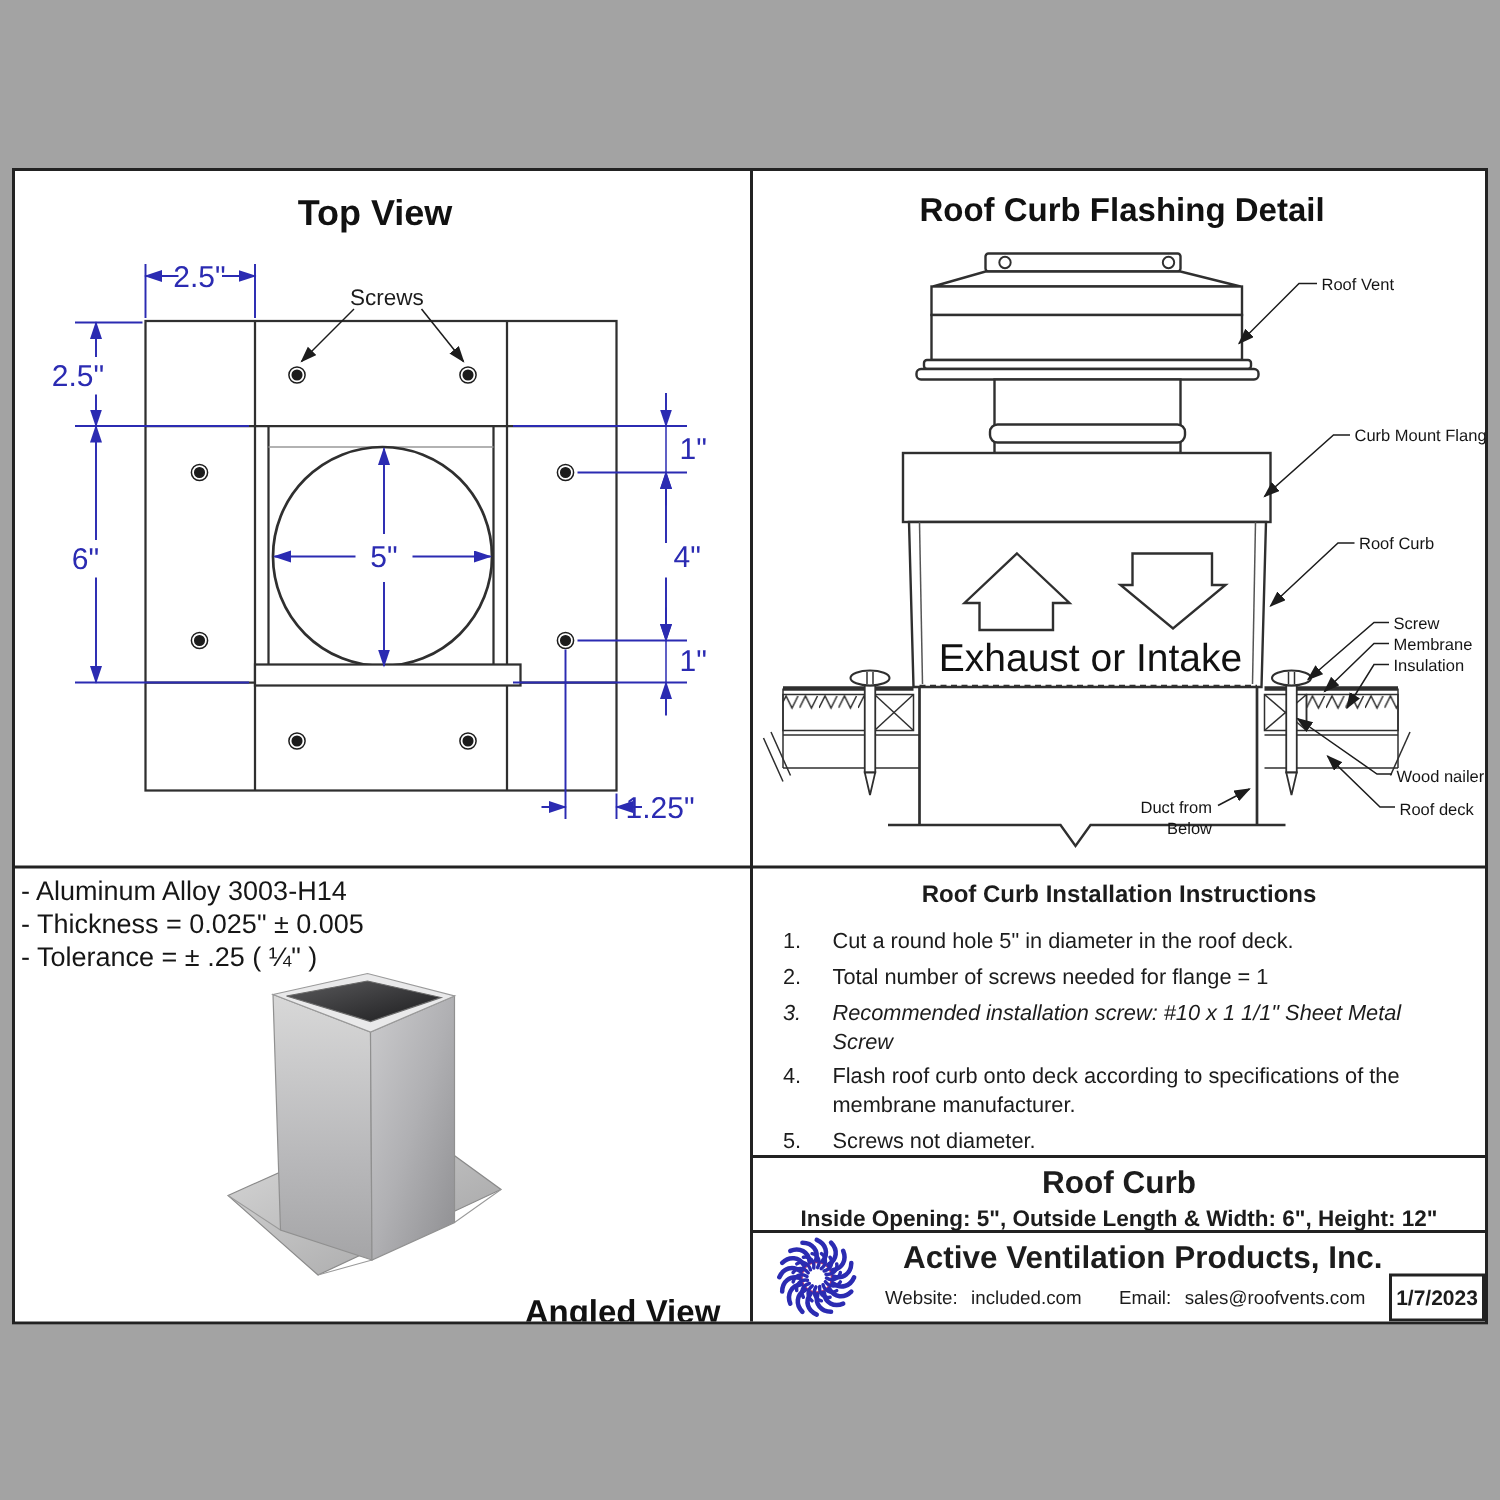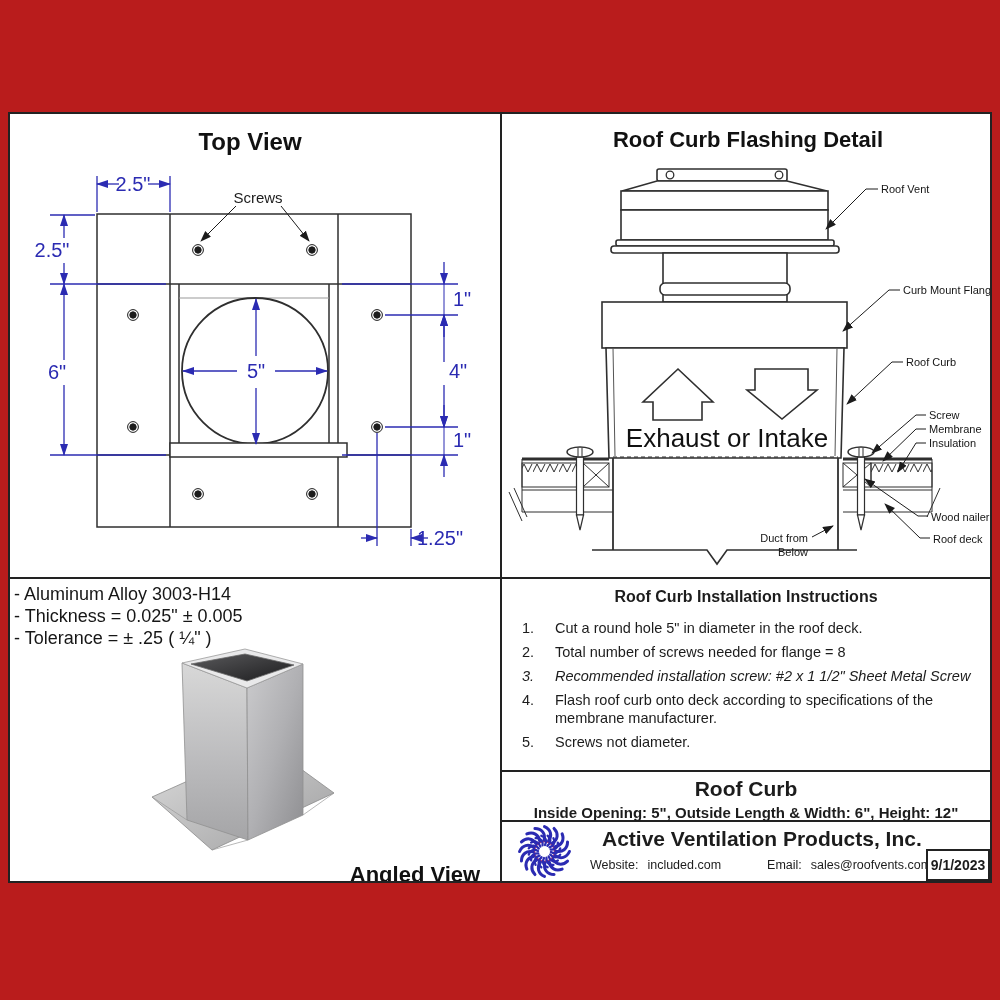--- a/index.html
+++ b/index.html
@@ -1,16 +1,16 @@
 <!DOCTYPE html>
 <html><head>
 <meta charset="utf-8">
 <style>
   html,body { margin:0; padding:0; background:#fff; }
-  .page { position:relative; width:1000px; height:1000px; background:#b91c1c;
+  .page { position:relative; width:1000px; height:1000px; background:#a3a3a3;
           font-family:"Liberation Sans", sans-serif; color:#1c1c1c; overflow:hidden; }
   .frame { position:absolute; left:8px; top:112px; width:980px; height:767px;
            border:2px solid #222; background:#fff; }
   .vline  { position:absolute; left:490px; top:0; width:2px; height:767px; background:#222; }
   .hline  { position:absolute; background:#222; height:2px; }
   .hline.h1 { left:0; top:463px; width:980px; }
   .hline.h2 { left:492px; top:656px; width:488px; }
   .hline.h3 { left:492px; top:706px; width:488px; }
   svg.layer { position:absolute; }
   svg text { font-family:"Liberation Sans", sans-serif; }
@@ -25,21 +25,21 @@
 
   .modelbox { position:absolute; left:492px; top:658px; width:488px; height:48px; text-align:center; }
   .model-line1 { display:flex; justify-content:center; gap:30px; font-weight:bold; font-size:21px; margin-top:5px; }
   .model-line2 { font-weight:bold; font-size:15px; margin-top:3px; }
 
   .banner { position:absolute; left:492px; top:708px; width:488px; height:59px; }
   .logo { position:absolute; left:14px; top:1px; width:57px; height:57px; }
   .company-name { position:absolute; left:100px; top:5px; font-weight:bold; font-size:21px; white-space:nowrap; }
   .site-line { position:absolute; left:88px; top:36px; font-size:12.5px; white-space:nowrap; }
   .site-line .lab { margin-right:9px;text-align:center; }
-  .site-line .em { margin-left:46px; }
+  .site-line .em { margin-left:25px; }
   .datebox { position:absolute; right:0; bottom:0; width:60px; height:28px; border:2px solid #222;
              display:flex; align-items:center; justify-content:center;
              font-weight:bold; font-size:14px; background:#fff; }
 </style>
 </head>
 <body>
 
 <div class="page">
   <div class="frame">
     <div class="vline"></div>
@@ -310,25 +310,25 @@
 
     <div class="instructions">
       <div class="ins-title">Roof Curb Installation Instructions</div>
       <div class="ins-list">
         <div class="ins-row">
           <span class="ins-num">1.</span>
           <span class="ins-text">Cut a round hole 5" in diameter in the roof deck.</span>
         </div>
         <div class="ins-row">
           <span class="ins-num">2.</span>
-          <span class="ins-text">Total number of screws needed for flange = 8</span>
+          <span class="ins-text">Total number of screws needed for flange = 1</span>
         </div>
         <div class="ins-row italic">
           <span class="ins-num">3.</span>
-          <span class="ins-text">Recommended installation screw: #2 x 1 1/2" Sheet Metal Screw</span>
+          <span class="ins-text">Recommended installation screw: #10 x 1 1/1" Sheet Metal Screw</span>
         </div>
         <div class="ins-row">
           <span class="ins-num">4.</span>
           <span class="ins-text">Flash roof curb onto deck according to specifications of the membrane manufacturer.</span>
         </div>
         <div class="ins-row">
           <span class="ins-num">5.</span>
           <span class="ins-text">Screws not diameter.</span>
         </div>
       </div>
@@ -382,16 +382,16 @@
           <use href="#ray2" transform="rotate(281.25)"></use>
             <use href="#ray2" transform="rotate(303.75)"></use>
             <use href="#ray2" transform="rotate(326.25)"></use>
           <use href="#ray2" transform="rotate(348.75)"></use>
         </g>
       </svg>
       <div class="company-name">Active Ventilation Products, Inc.</div>
       <div class="site-line">
         <span class="lab">Website:</span><span>included.com</span><span class="lab em">Email:</span><span>sales@roofvents.com</span>
       </div>
-      <div class="datebox">9/1/2023</div>
+      <div class="datebox">1/7/2023</div>
     </div>
   </div>
 </div>
 
 </body></html>

